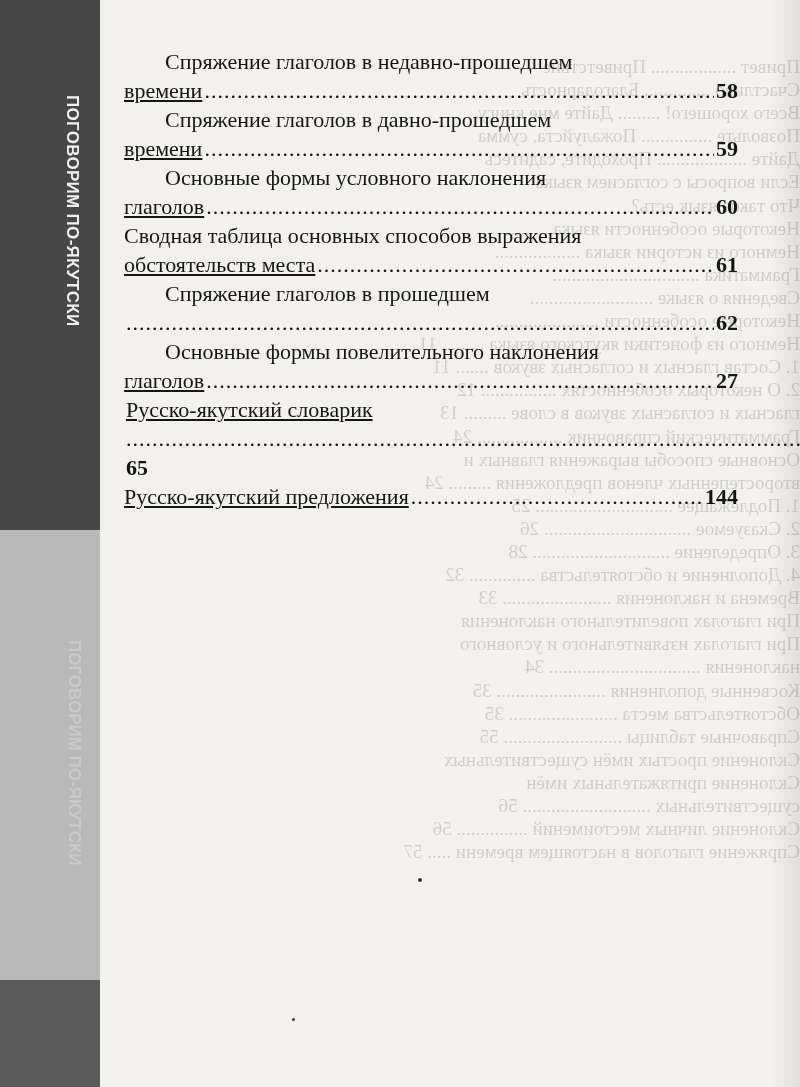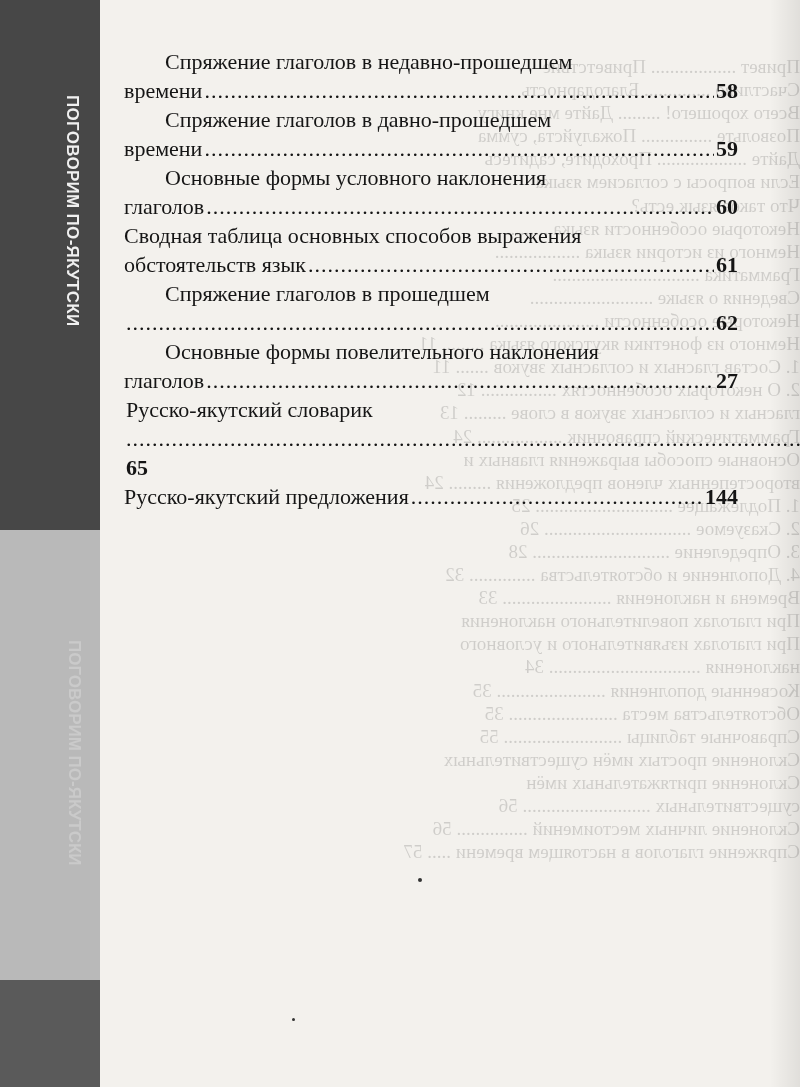--- a/index.html
+++ b/index.html
@@ -114,20 +114,21 @@
     }
     .title-line {
       display: block;
     }
     .lead-line {
       display: flex;
       align-items: baseline;
     }
     .lead-line .txt {
       white-space: nowrap;
+      text-decoration: underline;
     }
     .lead-line .dots {
       flex: 1 1 auto;
       overflow: hidden;
       white-space: nowrap;
       margin: 0 2px;
       letter-spacing: 1px;
     }
     .lead-line .dots::after {
       content: "........................................................................................................................................................................";
@@ -231,21 +232,21 @@
       <span class="title-line">Основные формы условного наклонения</span>
       <div class="lead-line" style="margin-left: -41px; padding-left: 0px;">
         <span class="txt">глаголов</span>
         <span class="dots"></span>
         <span class="pg">60</span>
       </div>
     </div>
     <div class="toc-entry level-1">
       <span class="title-line">Сводная таблица основных способов выражения</span>
       <div class="lead-line" style="margin-left: 0px; padding-left: 0px;">
-        <span class="txt">обстоятельств язык</span>
+        <span class="txt">обстоятельств места</span>
         <span class="dots"></span>
         <span class="pg">61</span>
       </div>
     </div>
     <div class="toc-entry level-2">
       <span class="title-line">Спряжение глаголов в прошедшем</span>
       <div class="lead-line" style="margin-left: -41px; padding-left: 0px;">
         <span class="dots"></span>
         <span class="pg">62</span>
       </div>

